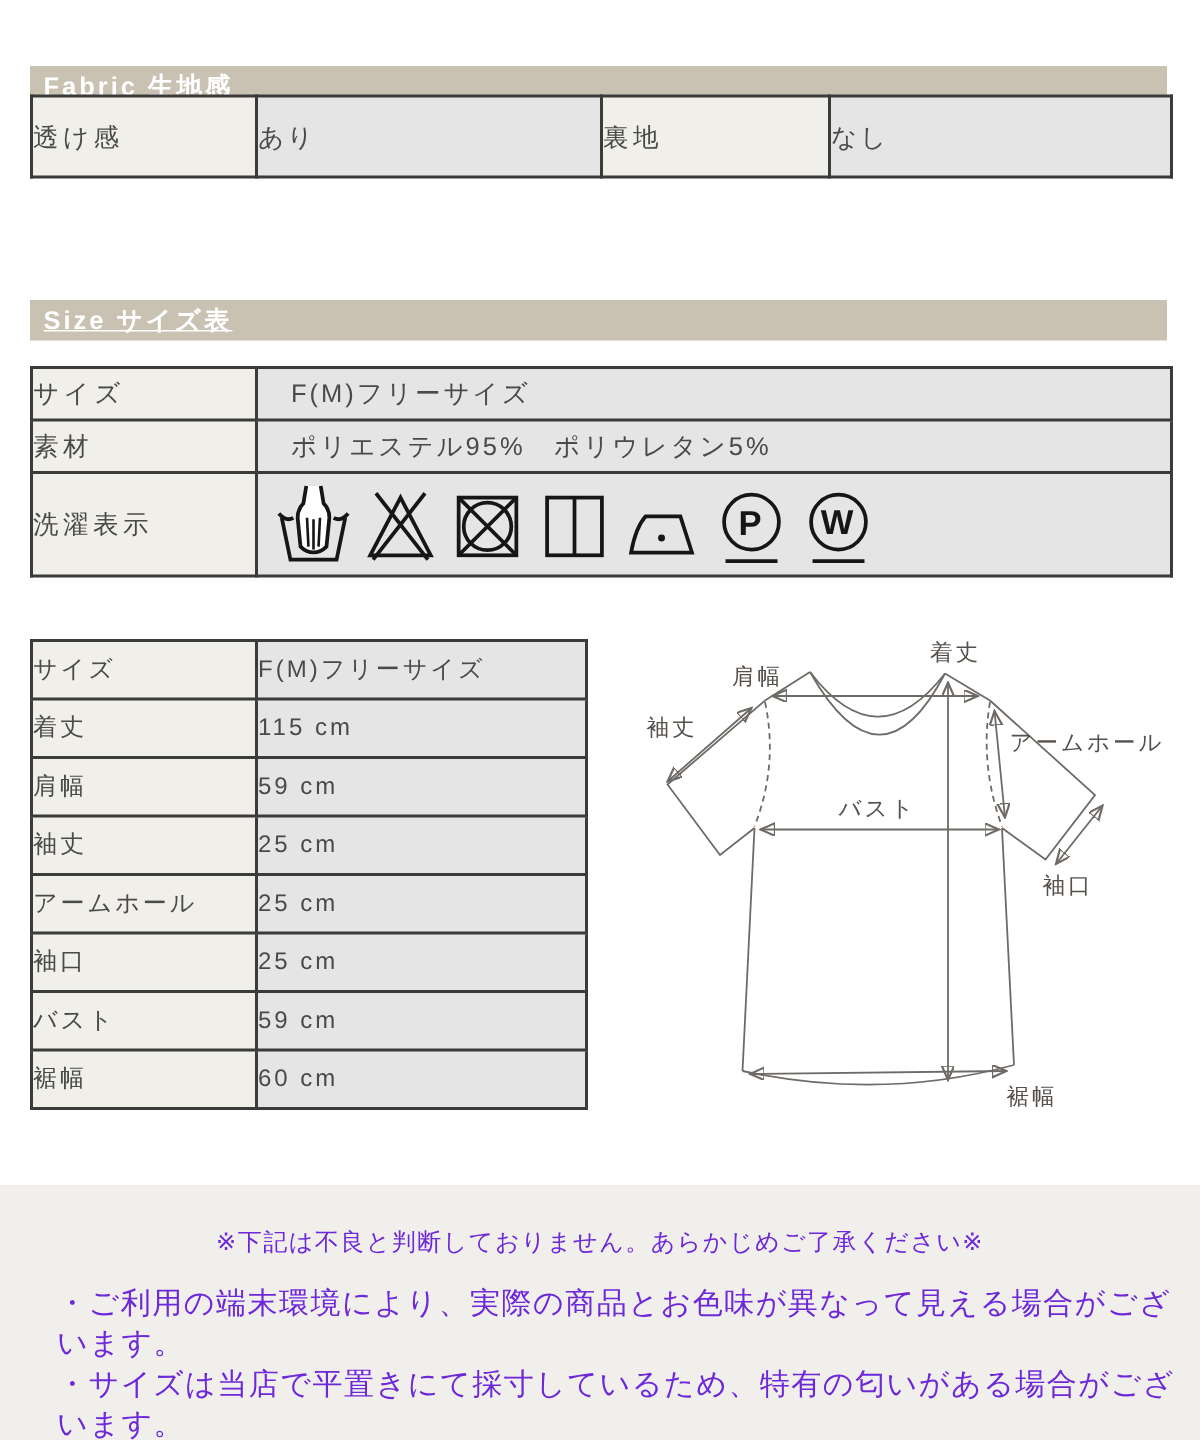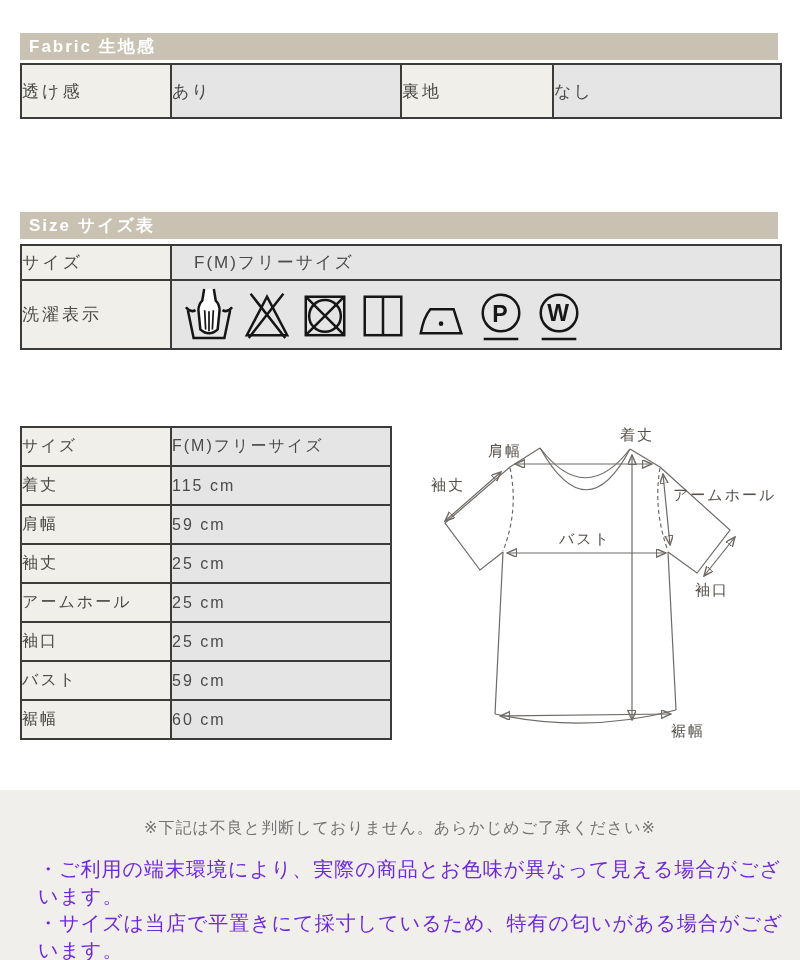--- a/index.html
+++ b/index.html
@@ -6,22 +6,22 @@
   body{
     width:800px;height:960px;position:relative;background:#ffffff;
     font-family:"Liberation Sans","DejaVu Sans",sans-serif;color:#454543;
     -webkit-font-smoothing:antialiased;
   }
   .section-bar{
     position:absolute;left:20px;width:758px;height:27px;line-height:27px;
     background:#c9c2b3;color:#ffffff;font-size:17px;font-weight:bold;
     letter-spacing:2px;padding-left:9px;box-sizing:border-box;
   }
-  #fabric-bar{top:33px;}
-  #size-bar{top:212px;}
+  #fabric-bar{top:44px;}
+  #size-bar{top:200px;text-decoration:underline;}
   table.tbl{border-collapse:collapse;table-layout:fixed;position:absolute;}
   table.tbl td{
     border:2px solid #3b3b39;vertical-align:middle;text-align:left;
     font-size:17px;color:#4a4a48;padding:0;box-sizing:border-box;
   }
   td.lbl{background:#f0efea;letter-spacing:3px;}
   td.val{background:#e5e5e5;letter-spacing:2px;}
   #fabric-table{left:20px;top:63px;width:760px;}
   #fabric-table tr{height:54px;}
   #size-table{left:20px;top:244px;width:760px;}
@@ -36,21 +36,21 @@
   .care-row svg{display:block;flex:0 0 auto;}
   #diagram{position:absolute;left:405px;top:420px;}
   #diagram path,#diagram line{fill:none;stroke:#6e6a66;stroke-width:1.2;}
   #diagram .dash{stroke-dasharray:4 3;}
   #diagram text{fill:#55504b;font-size:15px;letter-spacing:2px;font-family:"Liberation Sans","DejaVu Sans",sans-serif;}
   #notice{
     position:absolute;left:0;top:790px;width:800px;height:170px;
     background:#f1efec;box-sizing:border-box;padding-top:28px;
   }
   #notice .heading{
-    text-align:center;color:#737373;font-size:16px;letter-spacing:1px;margin:0;
+    text-align:center;color:#6d28d9;font-size:16px;letter-spacing:1px;margin:0;
   }
   #notice .bullets{margin:17px 0 0 38px;}
   #notice .bullets p{
     margin:0;font-size:20px;line-height:27px;color:#6d28d9;letter-spacing:1px;
   }
   .cicon{stroke:#161616;stroke-width:2.6;fill:none;}
   .cicon .fillw{fill:#ffffff;}
   .cicon text{fill:#161616;stroke:none;font-weight:bold;font-size:24px;font-family:"Liberation Sans","DejaVu Sans",sans-serif;}
   .cicon .dot{fill:#161616;stroke:none;}
 </style>
@@ -81,20 +81,24 @@
 <table class="tbl" id="size-table">
   <colgroup>
       <col style="width:150px">
       <col style="width:610px">
     </colgroup>
   <tbody>
       <tr class="r-info">
     <td class="lbl">サイズ</td>
     <td class="val val-left">F(M)フリーサイズ</td>
   </tr>
+  <tr class="r-info">
+    <td class="lbl">素材</td>
+    <td class="val val-left">ポリエステル95%　ポリウレタン5%</td>
+  </tr>
   <tr class="r-care">
     <td class="lbl">洗濯表示</td>
     <td class="val">
       <div class="care-row">
 
         <svg class="cicon" width="50" height="56" viewBox="0 0 52 58">
           <path d="M2,21 q5,6 10,3"></path>
               <path d="M50,21 q-5,6 -10,3"></path>
           <path d="M4,24 L10,53 H42 L48,24"></path>
           <path class="fillw" d="M21,2 L19,14 Q15,18 15,24 L17,44 Q21,48 26,48 Q31,48 35,44 L37,24 Q37,18 33,14 L31,2"></path>

